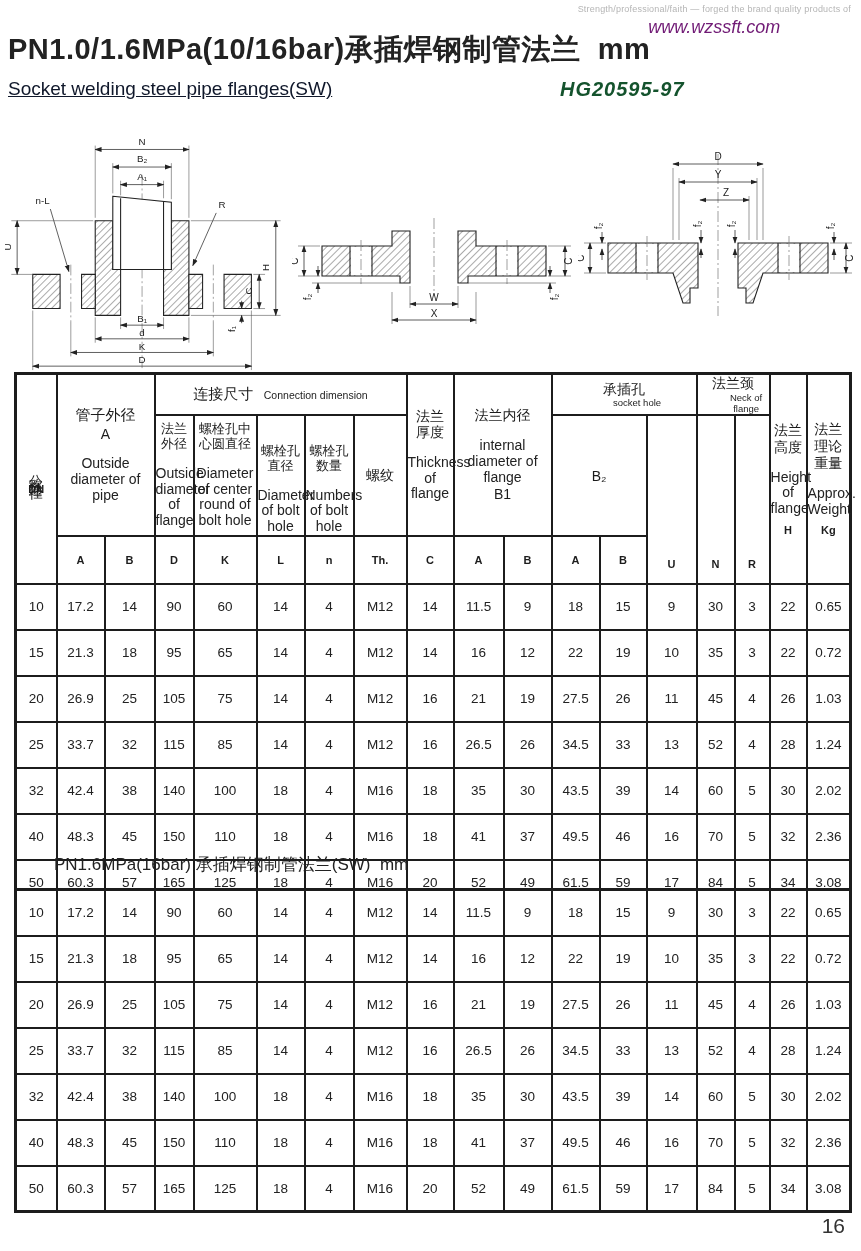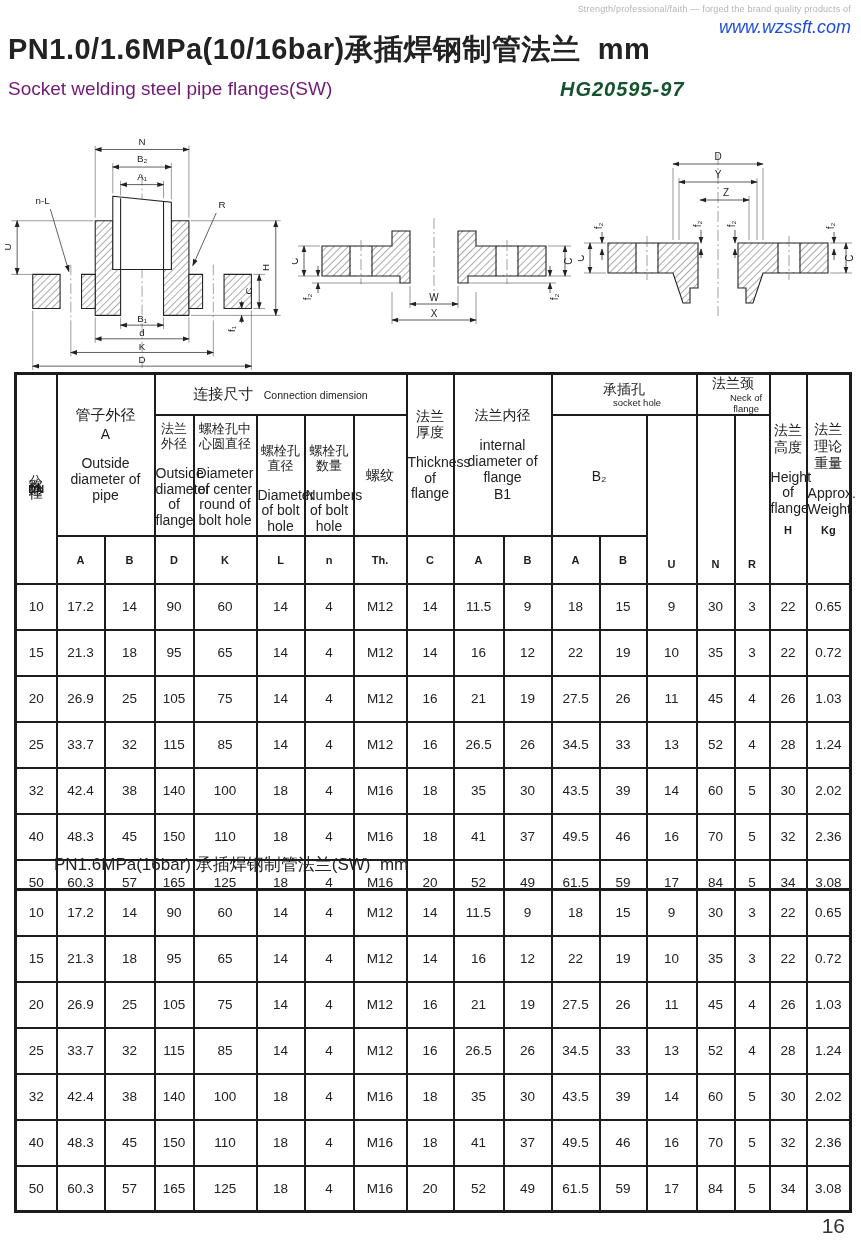--- a/index.html
+++ b/index.html
@@ -3,25 +3,25 @@
 <meta charset="utf-8">
 <style>
   * { box-sizing: border-box; margin: 0; padding: 0; }
   html,body { background:#fff; }
   body {
     width: 861px; height: 1251px; position: relative; overflow: hidden;
     font-family: "Liberation Sans", sans-serif; color: #1c1c1c;
   }
   .top-right { position: absolute; top: 4px; right: 10px; text-align: right; }
   .tagline { font-size: 9px; color: #b5b5b5; letter-spacing: .2px; }
-  .website { font-size: 18px; font-style: italic; color: #1d4ed8; margin-top: 3px; font-weight: 500; }
+  .website { font-size: 18px; font-style: italic; color: #701a75; margin-top: 3px; font-weight: 500; text-align: center; }
   .title-block { position: absolute; left: 8px; top: 30px; width: 845px; }
   .main-title { font-size: 29px; font-weight: 600; color: #222; white-space: pre-wrap; letter-spacing: .5px; }
   .subtitle-row { position: relative; margin-top: 8px; height: 26px; }
-  .subtitle { font-size: 19px; color: #701a75; }
+  .subtitle { font-size: 19px; color: #0f172a; text-decoration: underline; }
   .standard { position: absolute; left: 552px; top: 0; font-size: 20px; font-weight: bold; font-style: italic; color: #14532d; letter-spacing: 1px; }
 
   .drawings { position: absolute; left: 0; top: 128px; width: 861px; height: 242px; }
   .drw { position: absolute; }
   .drw1 { left: 0;   top: 0; }
   .drw2 { left: 292px; top: 68px; }
   .drw3 { left: 578px; top: 20px; }
   svg text { font-family: "Liberation Sans", sans-serif; font-size: 10px; fill: #222; }
   .cl { stroke: #777; stroke-width: .7; stroke-dasharray: 11 3 2 3; fill: none; }
   .cut { stroke: #222; stroke-width: 1.1; }

